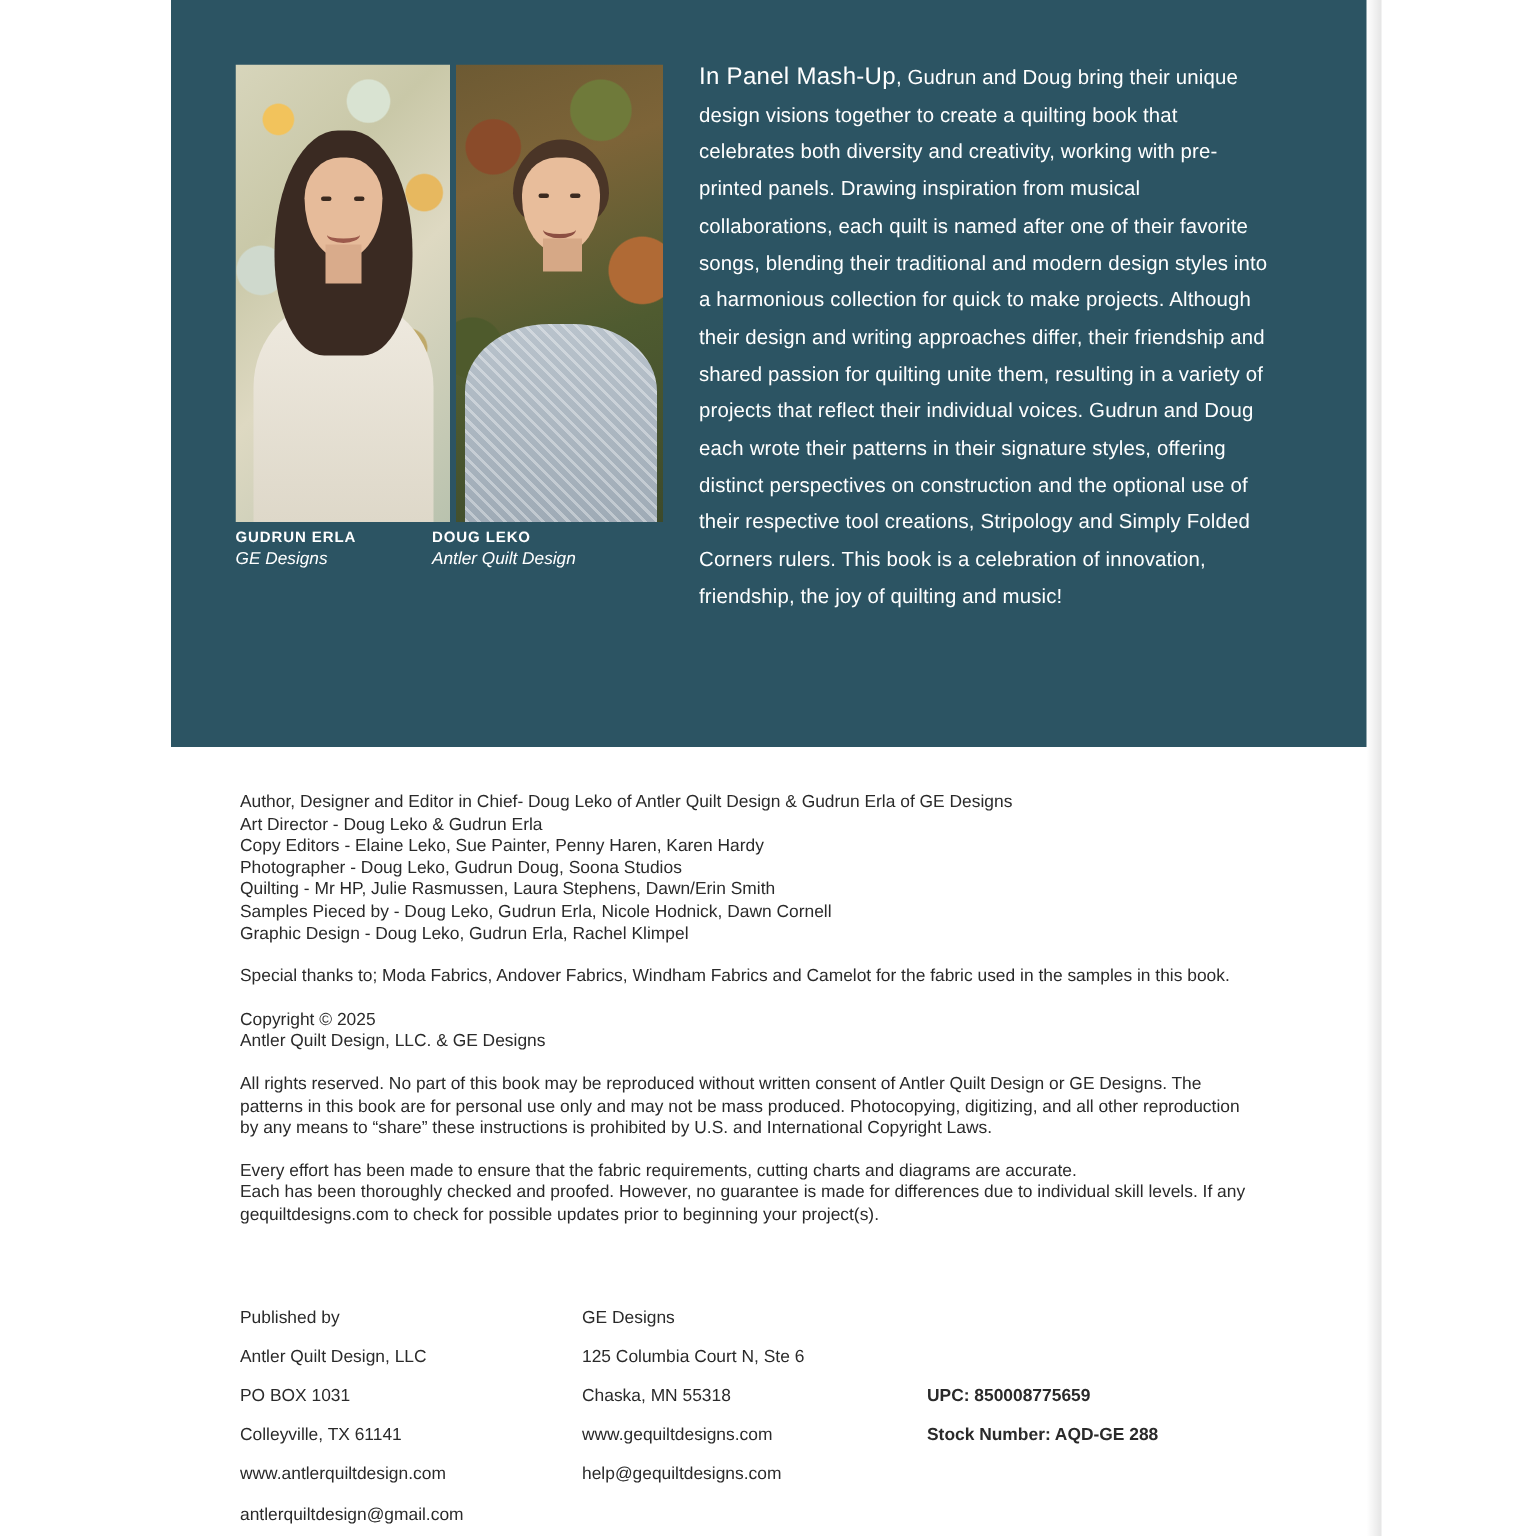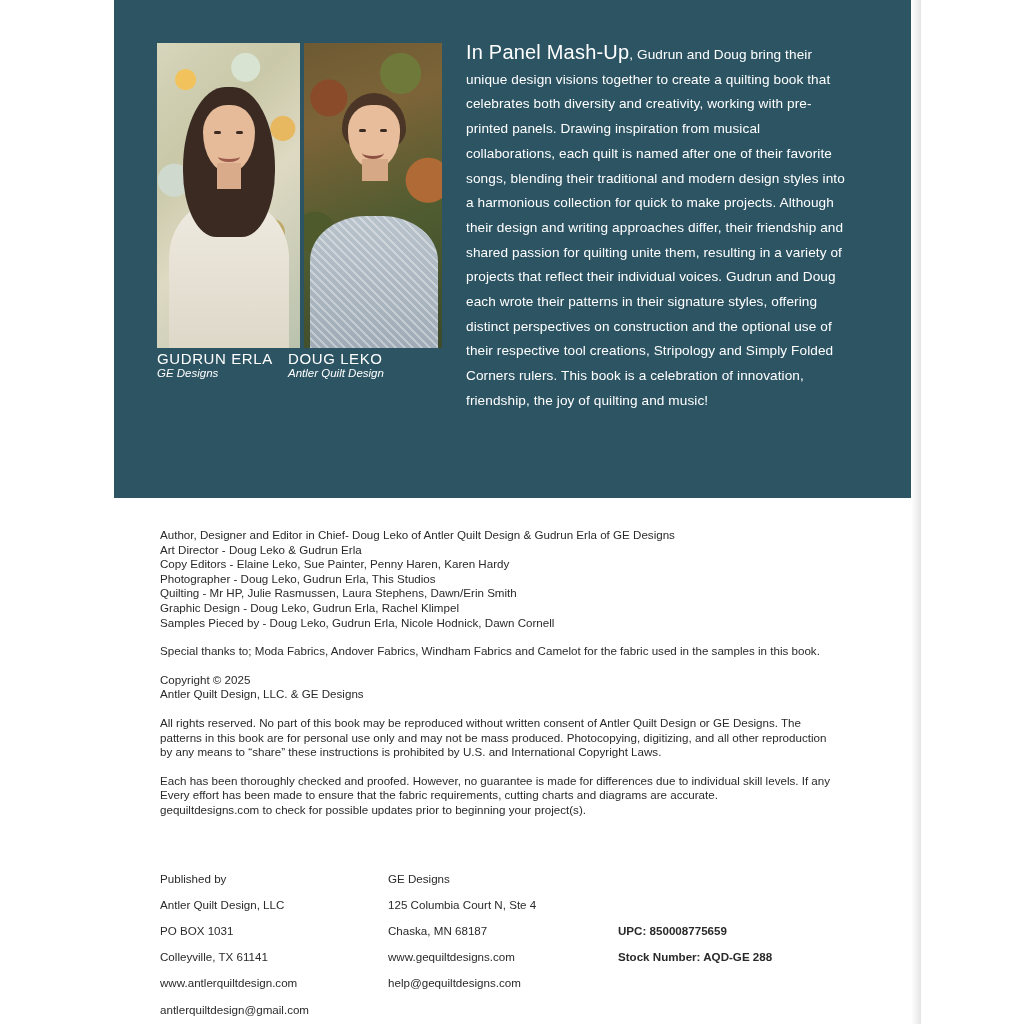--- a/index.html
+++ b/index.html
@@ -159,22 +159,22 @@
     width: 300px;
     color: #ffffff;
   }
   .name-col {
     position: absolute;
     top: 0;
   }
   .name-col.c1 { left: 0; }
   .name-col.c2 { left: 131px; }
   .name {
-    font-size: 15px;
-    font-weight: normal;
+    font-size: 10px;
+    font-weight: bold;
     letter-spacing: 0.6px;
     line-height: 14px;
     white-space: nowrap;
   }
   .role {
     font-size: 11.5px;
     font-style: italic;
     line-height: 15px;
     white-space: nowrap;
   }
@@ -184,21 +184,21 @@
     position: absolute;
     left: 352px;
     top: 40px;
     width: 385px;
     color: #ffffff;
     font-size: 13.6px;
     line-height: 24.7px;
     letter-spacing: 0.1px;
   }
   .blurb .lead {
-    font-size: 20px;
+    font-size: 16px;
     letter-spacing: 0.2px;
   }
 
   
   .credits {
     position: absolute;
     left: 160px;
     top: 528px;
     width: 700px;
     color: #2a2a2a;
@@ -273,61 +273,61 @@
     <div class="blurb">
       <span class="lead">In Panel Mash-Up</span><span>, Gudrun and Doug bring their unique design visions together to create a quilting book that celebrates both diversity and creativity, working with pre-printed panels. Drawing inspiration from musical collaborations, each quilt is named after one of their favorite songs, blending their traditional and modern design styles into a harmonious collection for quick to make projects. Although their design and writing approaches differ, their friendship and shared passion for quilting unite them, resulting in a variety of projects that reflect their individual voices. Gudrun and Doug each wrote their patterns in their signature styles, offering distinct perspectives on construction and the optional use of their respective tool creations, Stripology and Simply Folded Corners rulers. This book is a celebration of innovation, friendship, the joy of quilting and music!</span>
     </div>
   </div>
 
   <div class="credits">
     <div class="block">
       <p>Author, Designer and  Editor in Chief- Doug Leko of Antler Quilt Design &amp; Gudrun Erla of GE Designs</p>
       <p>Art Director - Doug Leko &amp; Gudrun Erla</p>
       <p>Copy Editors - Elaine Leko, Sue Painter, Penny Haren, Karen Hardy</p>
-      <p>Photographer - Doug Leko, Gudrun Erla, This Studios</p>
+      <p>Photographer - Doug Leko, Gudrun Doug, Soona Studios</p>
       <p>Quilting - Mr HP, Julie Rasmussen, Laura Stephens, Dawn/Erin Smith</p>
+      <p>Samples Pieced by - Doug Leko, Gudrun Erla, Nicole Hodnick, Dawn Cornell</p>
       <p>Graphic Design - Doug Leko, Gudrun Erla, Rachel Klimpel</p>
-      <p>Samples Pieced by - Doug Leko, Gudrun Erla, Nicole Hodnick, Dawn Cornell</p>
     </div>
 
     <div class="block">
       <p>Special thanks to; Moda Fabrics, Andover Fabrics, Windham Fabrics and Camelot for the fabric used in the samples in this book.</p>
     </div>
 
     <div class="block">
       <p>Copyright © 2025</p>
       <p>Antler Quilt Design, LLC. &amp; GE Designs</p>
     </div>
 
     <div class="block">
       <p>All rights reserved. No part of this book may be reproduced without written consent of Antler Quilt Design or GE Designs. The</p>
       <p>patterns in this book are for personal use only and may not be mass produced. Photocopying, digitizing, and all other reproduction</p>
       <p>by any means to “share” these instructions is prohibited by U.S. and International Copyright Laws.</p>
     </div>
 
     <div class="block tight">
+      <p>Every effort has been made to ensure that the fabric requirements, cutting charts and diagrams are accurate.</p>
       <p>Each has been thoroughly checked and proofed. However, no guarantee is made for differences due to individual skill levels. If any</p>
-      <p>Every effort has been made to ensure that the fabric requirements, cutting charts and diagrams are accurate.</p>
       <p>gequiltdesigns.com to check for possible updates prior to beginning your project(s).</p>
     </div>
   </div>
 
   <div class="pub">
     <div class="col a">
       <p>Published by</p>
       <p>Antler Quilt Design, LLC</p>
       <p>PO BOX 1031</p>
       <p>Colleyville, TX 61141</p>
       <p>www.antlerquiltdesign.com</p>
       <p>antlerquiltdesign@gmail.com</p>
     </div>
     <div class="col b">
       <p>GE Designs</p>
-      <p>125 Columbia Court N, Ste 4</p>
-      <p>Chaska, MN 68187</p>
+      <p>125 Columbia Court N, Ste 6</p>
+      <p>Chaska, MN 55318</p>
       <p>www.gequiltdesigns.com</p>
       <p>help@gequiltdesigns.com</p>
     </div>
     <div class="col c">
       <p>UPC: 850008775659</p>
       <p>Stock Number: AQD-GE 288</p>
     </div>
   </div>
 
 </div>

